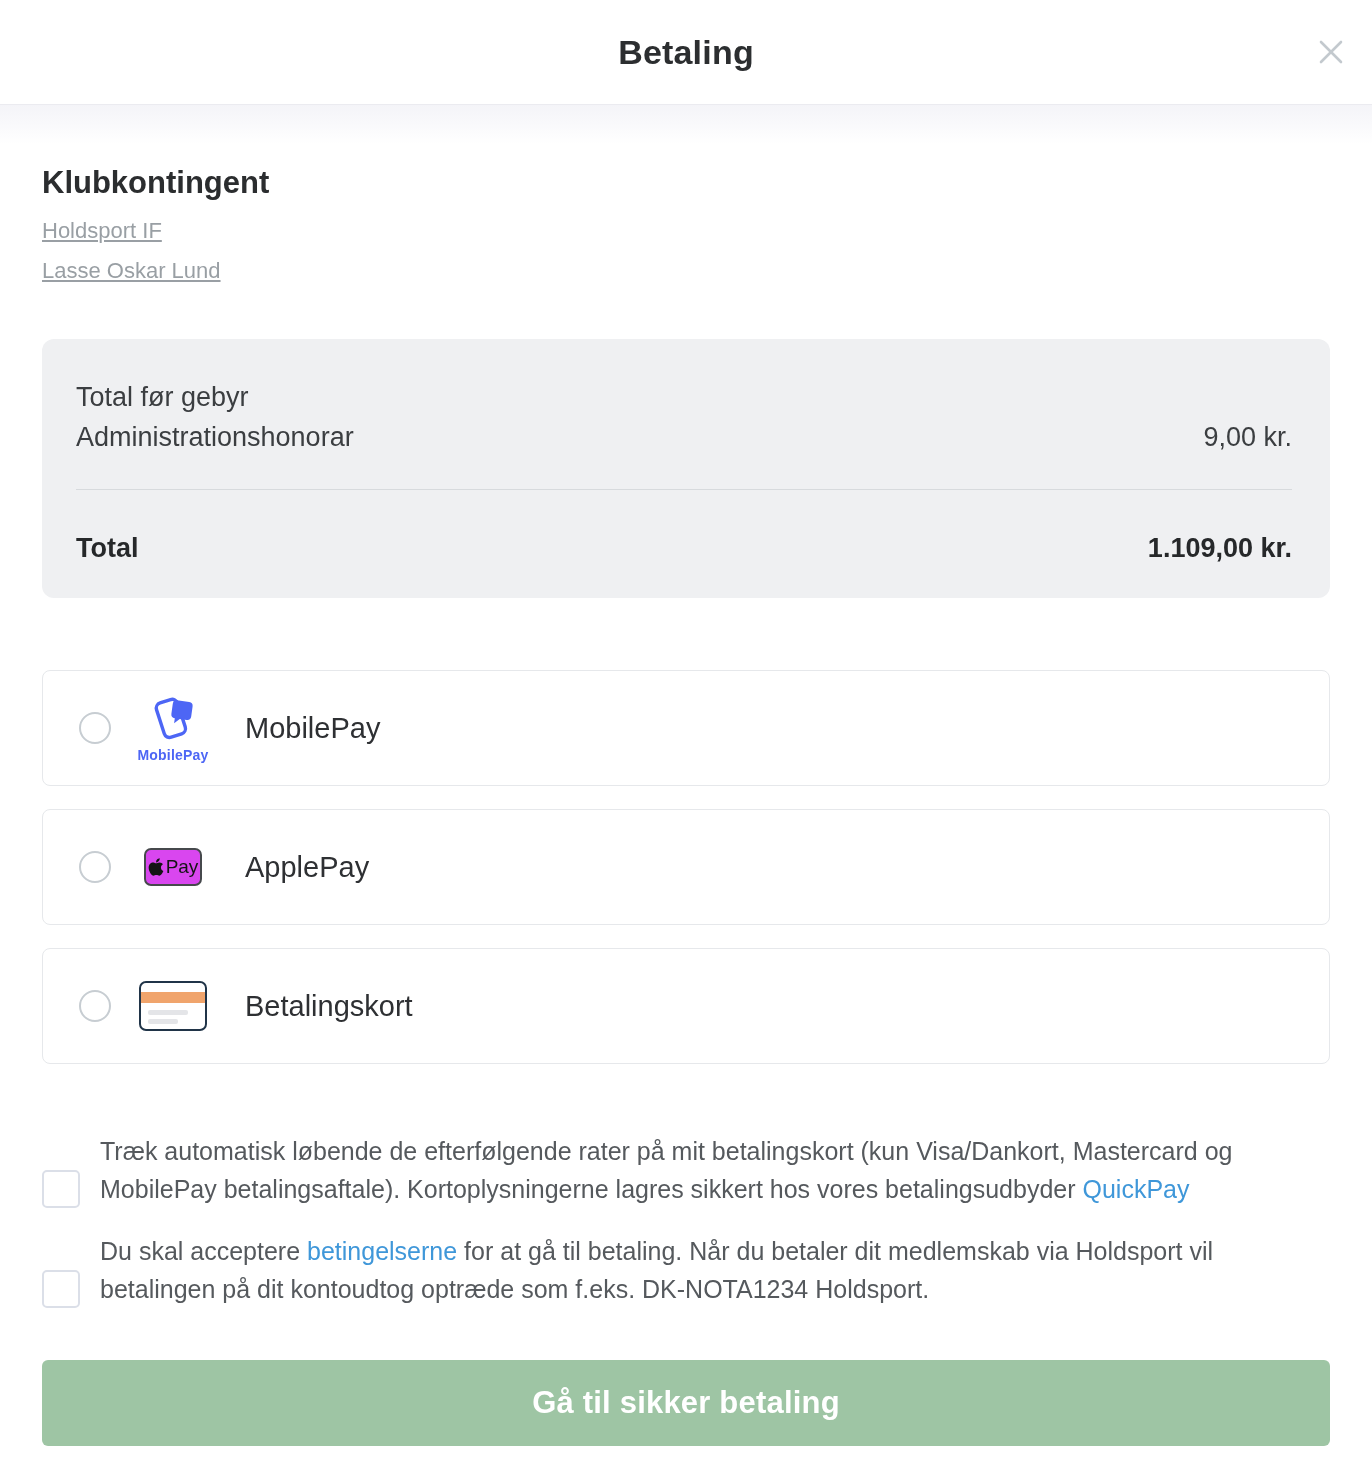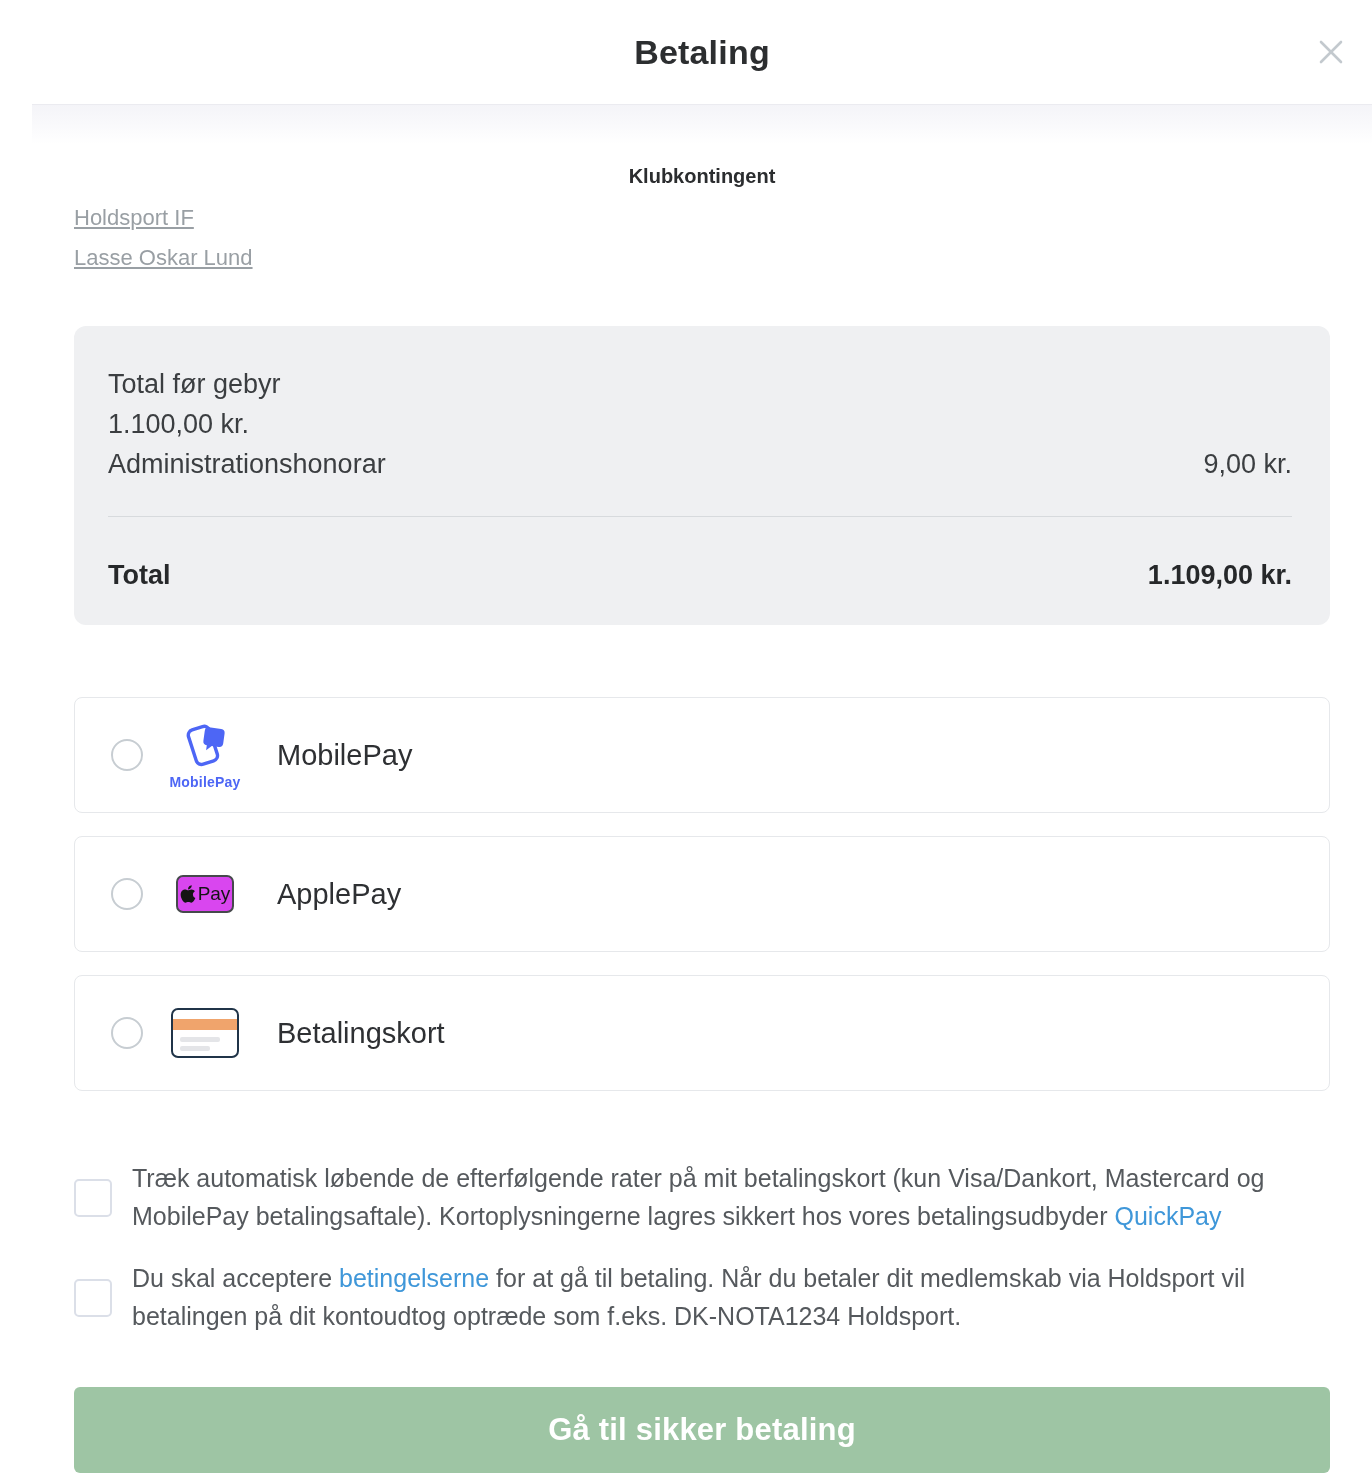--- a/index.html
+++ b/index.html
@@ -3,21 +3,21 @@
 <meta charset="utf-8">
 <style>
   * { margin: 0; padding: 0; box-sizing: border-box; }
   html, body { background: #ffffff; }
   body {
     width: 1372px; height: 1482px;
     font-family: "Liberation Sans", sans-serif;
     color: #2f3133;
     overflow: hidden;
   }
-  .modal { width: 1372px; height: 1482px; background: #fff; position: relative; padding-left: 32px; }
+  .modal { width: 1372px; height: 1482px; background: #fff; position: relative; }
 
   
   .modal-header {
     position: relative; height: 105px;
     display: flex; align-items: center; justify-content: center;
     border-bottom: 1px solid #ebebf0;
     background: #fff;
   }
   .modal-title { font-size: 34px; font-weight: 700; color: #2c2e30; letter-spacing: 0.2px; }
   .close-btn {
@@ -28,21 +28,21 @@
   }
   .header-shadow {
     height: 46px;
     background: linear-gradient(to bottom, #f4f4f8 0%, #ffffff 85%);
   }
 
   .content { padding: 0 42px; }
 
   
   .order-block { margin-top: 14px; }
-  .order-title { font-size: 20px; font-weight: 700; color: #2b2d2f; margin-bottom: 10px; text-align: center; }
+  .order-title { font-size: 31px; font-weight: 700; color: #2b2d2f; margin-bottom: 10px; }
   .order-sub { font-size: 22px; color: #999fa4; line-height: 40px; text-decoration: underline; }
 
   
   .summary-box {
     margin-top: 48px;
     background: #eff0f2;
     border-radius: 12px;
     padding: 38px 38px 30px 34px;
   }
   .summary-line { font-size: 27px; color: #3b3e41; line-height: 40px; }
@@ -91,21 +91,21 @@
     width: 68px; height: 50px;
     border: 2.5px solid #203448; border-radius: 7px;
     background: #fff; overflow: hidden; position: relative;
   }
   .card-stripe { position: absolute; left: 0; right: 0; top: 9px; height: 11px; background: #f0a46c; }
   .card-line1 { position: absolute; left: 7px; top: 27px; width: 40px; height: 5px; background: #e4e5e8; border-radius: 2px; }
   .card-line2 { position: absolute; left: 7px; top: 36px; width: 30px; height: 5px; background: #e4e5e8; border-radius: 2px; }
 
   
   .consents { margin-top: 68px; }
-  .consent-row { display: flex; align-items: center; margin-bottom: 24px; }
+  .consent-row { display: flex; align-items: flex-end; margin-bottom: 24px; }
   .checkbox {
     width: 38px; height: 38px; flex: 0 0 38px;
     border: 2px solid #dbdfe8; border-radius: 5px;
     background: #fff; cursor: pointer; margin-top: 2px;
   }
   .consent-text {
     margin-left: 20px;
     font-size: 25px; line-height: 38px; color: #55595d;
   }
   .consent-text a { color: #3f97d9; text-decoration: none; cursor: pointer; }
@@ -143,21 +143,20 @@
   <div class="content">
 
     <div class="order-block">
       <div class="order-title">Klubkontingent</div>
       <div class="order-sub">Holdsport IF</div>
       <div class="order-sub">Lasse Oskar Lund</div>
     </div>
 
     <div class="summary-box">
       <div class="summary-line">Total før gebyr</div>
-      <div class="summary-line">1.100,00 kr.</div>
       <div class="summary-row">
         <span>Administrationshonorar</span>
         <span>9,00 kr.</span>
       </div>
       <hr class="summary-divider">
       <div class="summary-total">
         <span>Total</span>
         <span>1.109,00 kr.</span>
       </div>
     </div>

